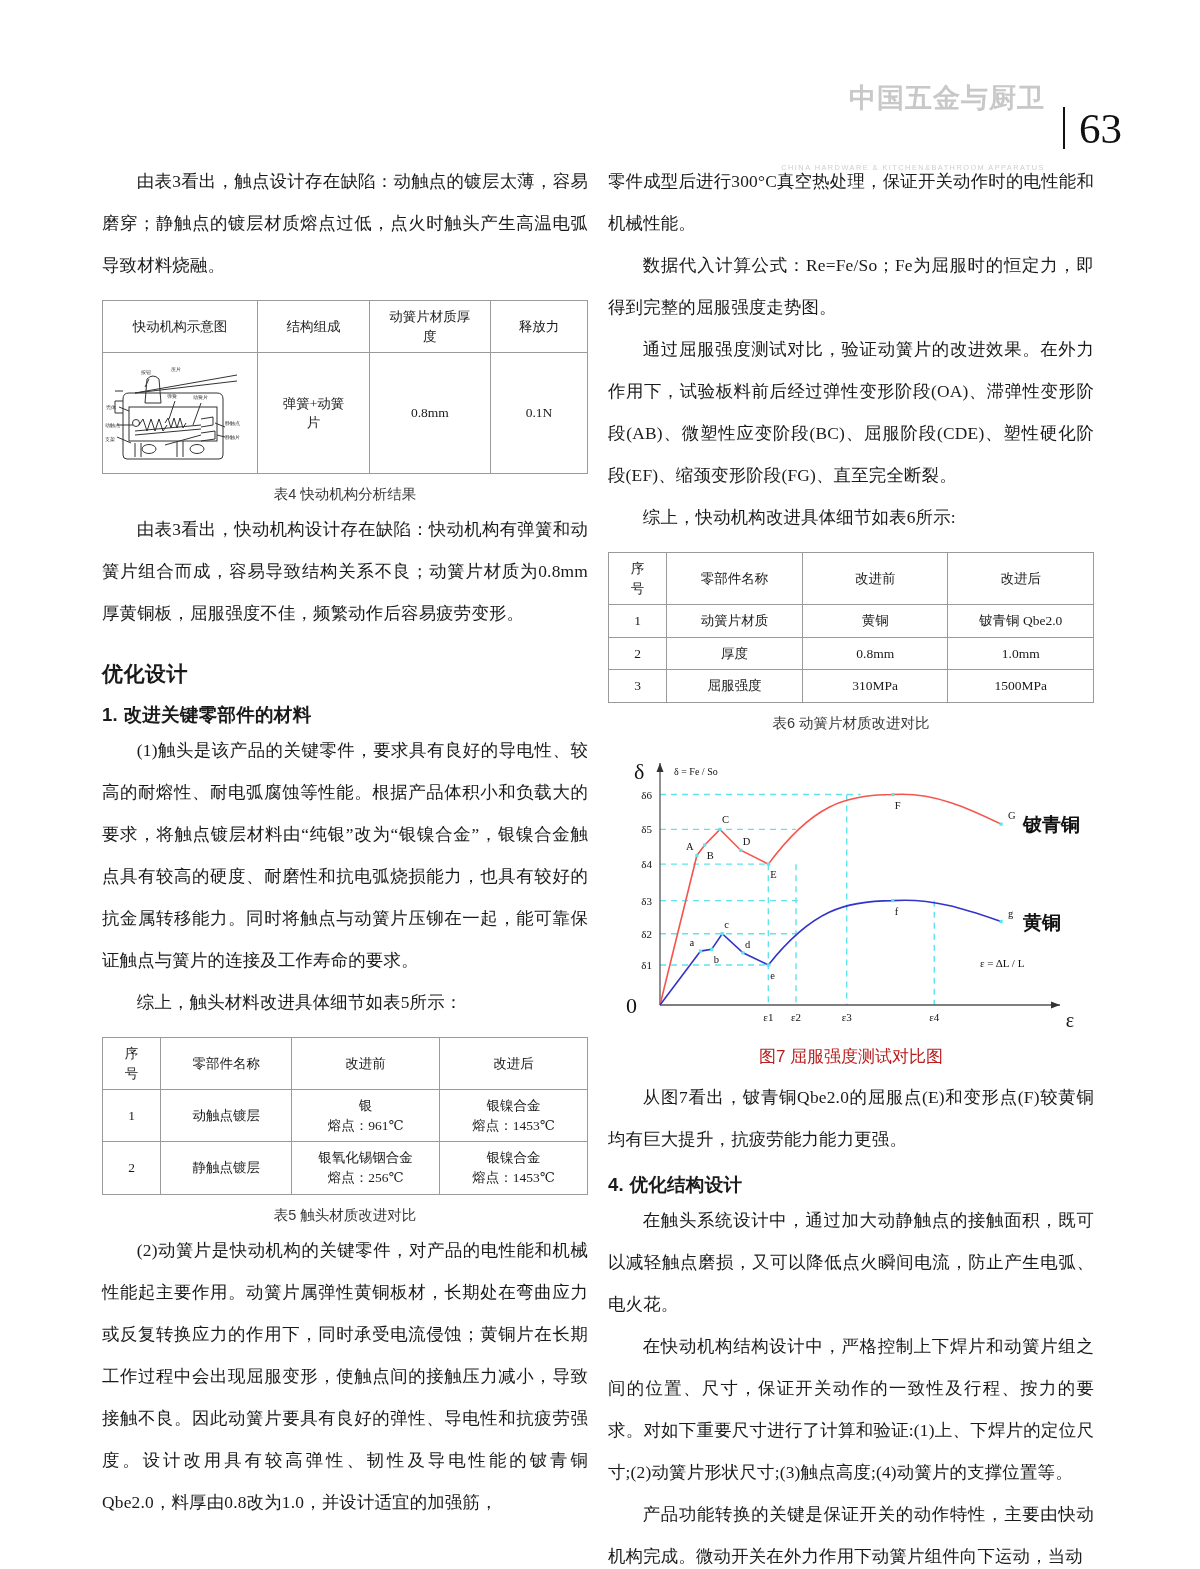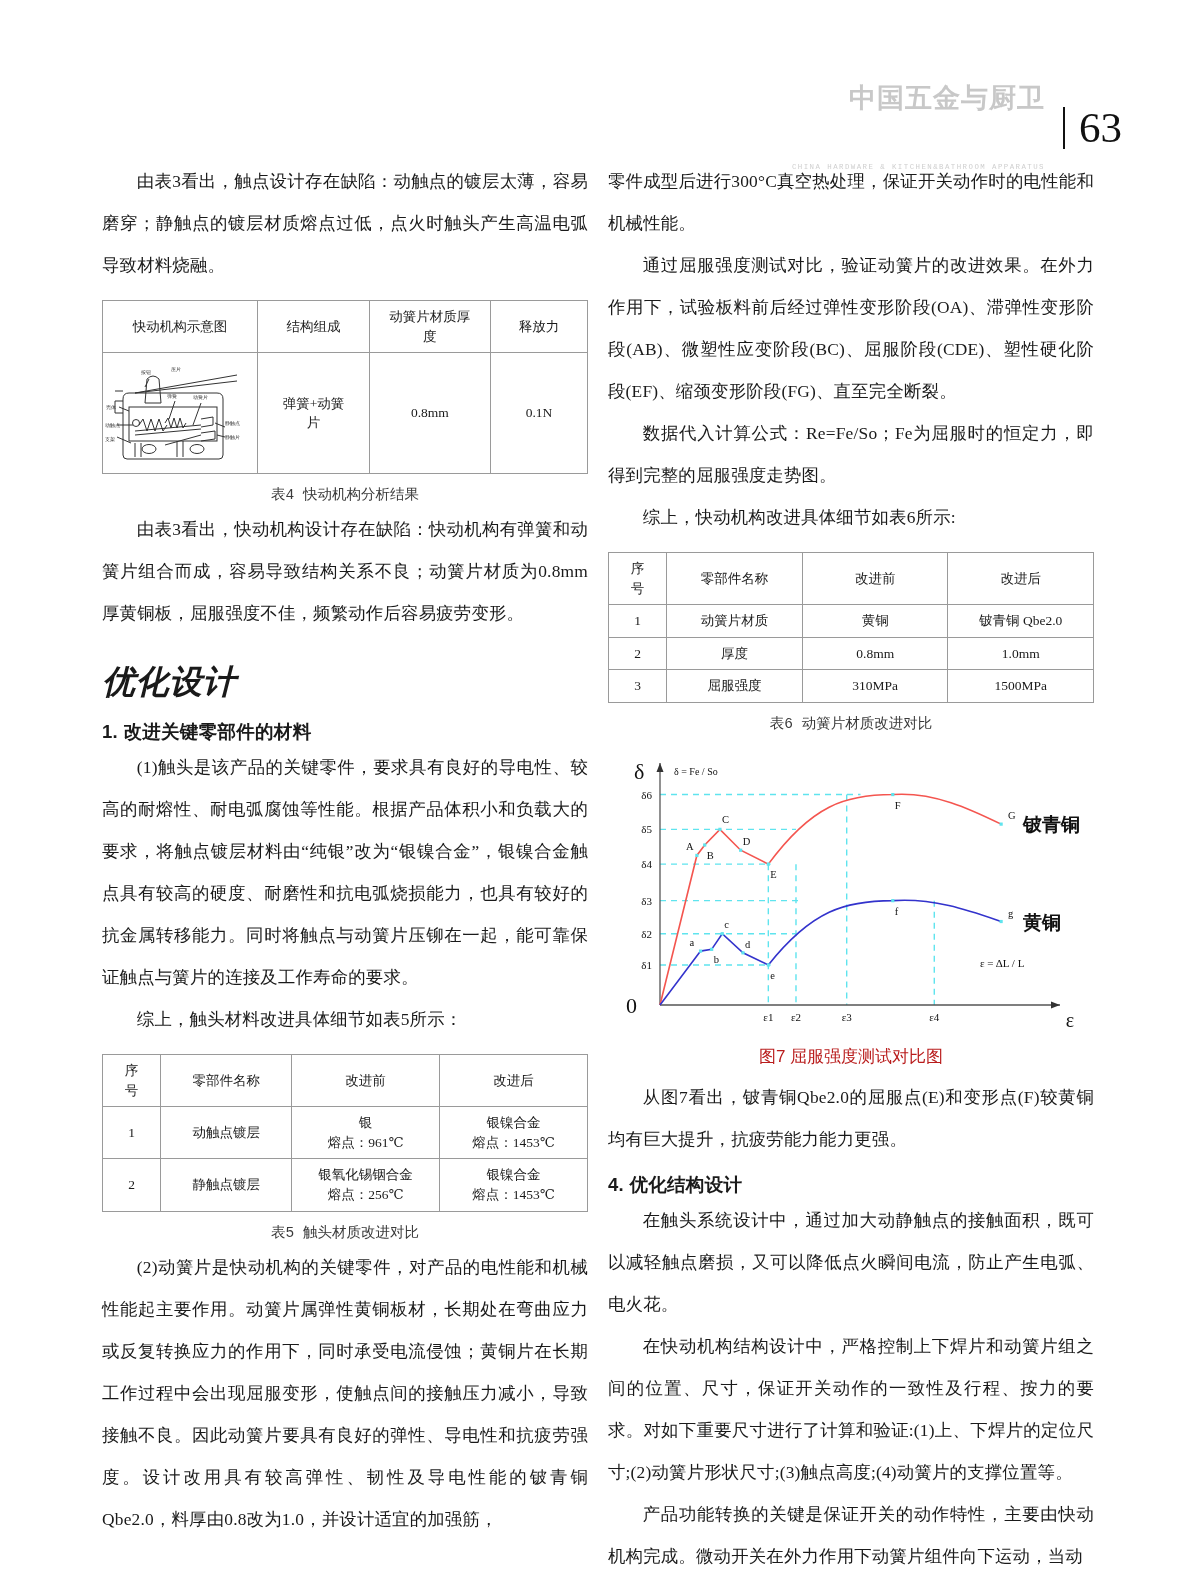--- a/index.html
+++ b/index.html
@@ -27,21 +27,21 @@
   .masthead-cn {
     font-family: "Liberation Sans", sans-serif;
     font-size: 27px;
     font-weight: bold;
     letter-spacing: 1px;
     color: #c8c8c8;
     line-height: 1.05;
     white-space: nowrap;
   }
   .masthead-en {
-    font-family: Liberation Mono, monospace;
+    font-family: Liberation Sans, sans-serif;
     font-size: 7.4px;
     letter-spacing: 1.45px;
     color: #cfcfcf;
     white-space: nowrap;
     margin-top: 3px;
   }
   .header-rule {
     width: 2px;
     height: 42px;
     background: #111;
@@ -71,25 +71,24 @@
     margin: 0;
     text-align: justify;
     text-justify: inter-ideograph;
     text-indent: 2em;
     letter-spacing: 0.2px;
   }
   p.body.noindent { text-indent: 0; }
 
   h2.section {
     font-family: "Liberation Sans", sans-serif;
-    font-size: 33px;
+    font-size: 21px;
     font-weight: bold;
     margin: 26px 0 14px 0;
     letter-spacing: 0.5px;
-    font-style: italic;
   }
   h3.subsection {
     font-family: "Liberation Sans", sans-serif;
     font-size: 18.5px;
     font-weight: bold;
     margin: 12px 0 2px 0;
     letter-spacing: 0.3px;
   }
 
   
@@ -105,21 +104,21 @@
     border: 1px solid #9a9a9a;
     text-align: center;
     vertical-align: middle;
     padding: 6px 18px;
     font-weight: normal;
     line-height: 1.45;
   }
   table.doc-table th { height: 36px; }
   .tbl-caption {
     text-align: center;
-    font-family: Liberation Mono, monospace;
+    font-family: Liberation Sans, sans-serif;
     font-size: 14.5px;
     color: #3a3a3a;
     margin: 11px 0 4px 0;
   }
   .fig-caption {
     text-align: center;
     font-family: Liberation Sans, sans-serif;
     font-size: 17px;
     color: #b91c1c;
     margin: 2px 0 8px 0;
@@ -285,22 +284,22 @@
       </tbody>
     </table>
     <div class="tbl-caption">表5 触头材质改进对比</div>
 
     <p class="body">(2)动簧片是快动机构的关键零件，对产品的电性能和机械性能起主要作用。动簧片属弹性黄铜板材，长期处在弯曲应力或反复转换应力的作用下，同时承受电流侵蚀；黄铜片在长期工作过程中会出现屈服变形，使触点间的接触压力减小，导致接触不良。因此动簧片要具有良好的弹性、导电性和抗疲劳强度。设计改用具有较高弹性、韧性及导电性能的铍青铜Qbe2.0，料厚由0.8改为1.0，并设计适宜的加强筋，</p>
   </div>
 
   <div class="col">
 
     <p class="body noindent">零件成型后进行300°C真空热处理，保证开关动作时的电性能和机械性能。</p>
+    <p class="body">数据代入计算公式：Re=Fe/So；Fe为屈服时的恒定力，即得到完整的屈服强度走势图。</p>
     <p class="body">通过屈服强度测试对比，验证动簧片的改进效果。在外力作用下，试验板料前后经过弹性变形阶段(OA)、滞弹性变形阶段(AB)、微塑性应变阶段(BC)、屈服阶段(CDE)、塑性硬化阶段(EF)、缩颈变形阶段(FG)、直至完全断裂。</p>
-    <p class="body">数据代入计算公式：Re=Fe/So；Fe为屈服时的恒定力，即得到完整的屈服强度走势图。</p>
     <p class="body">综上，快动机构改进具体细节如表6所示:</p>
 
     <table class="doc-table">
       <colgroup>
         <col style="width:12%">
           <col style="width:28%">
           <col style="width:30%">
           <col style="width:30%">
       </colgroup>
       <thead>

